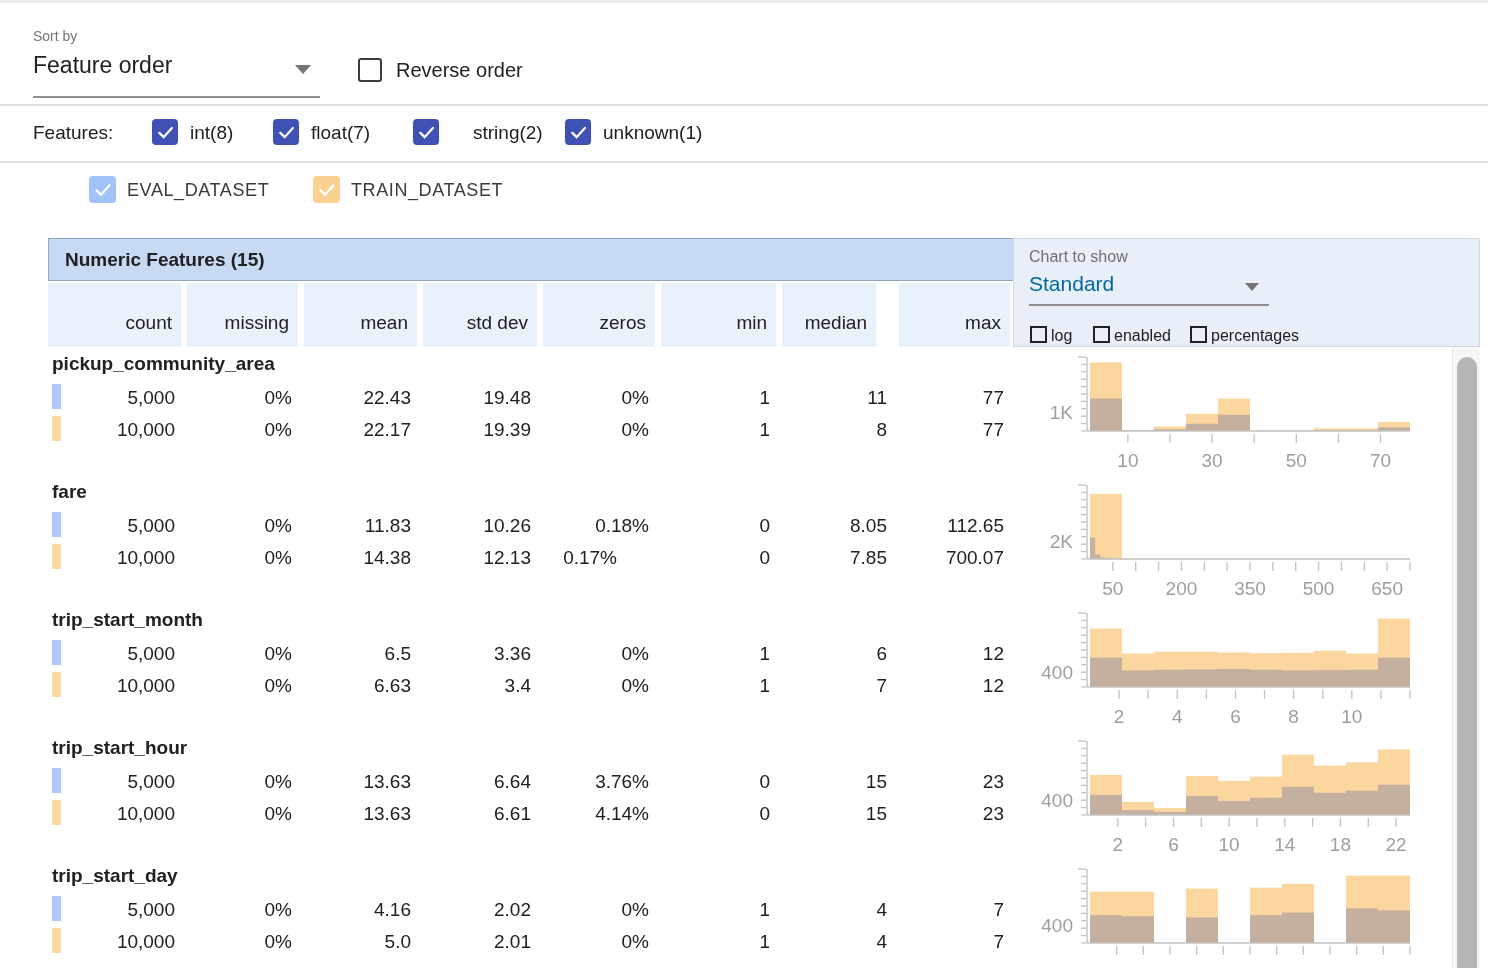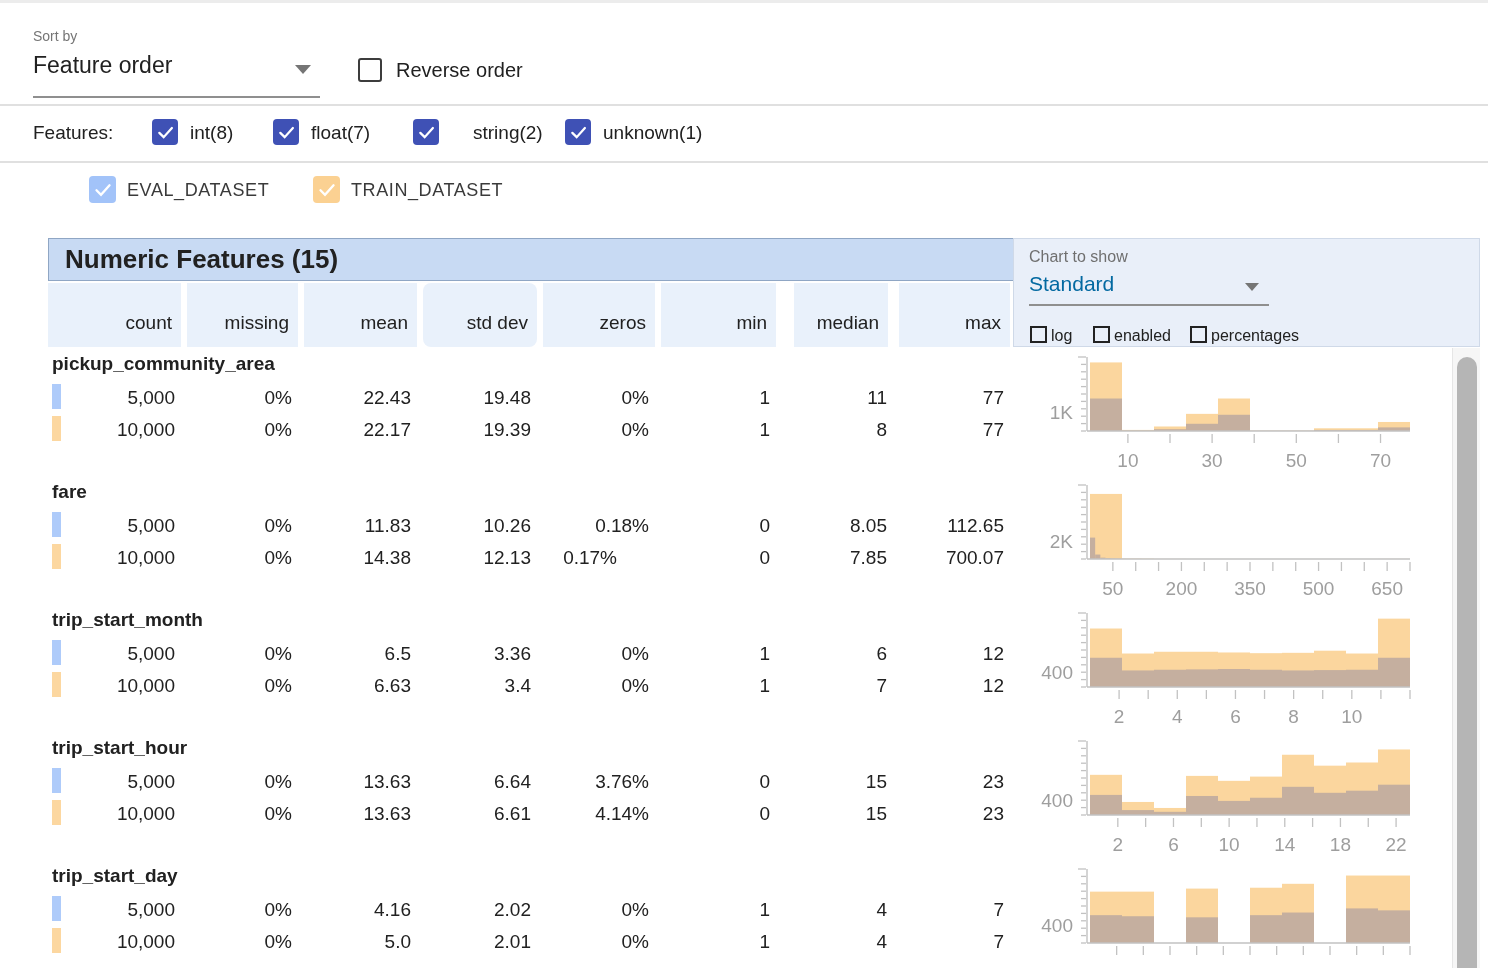--- a/index.html
+++ b/index.html
@@ -15,21 +15,21 @@
   .arrow-down { width:0; height:0; border-left:8px solid transparent; border-right:8px solid transparent; border-top:9px solid #757575; }
   .cb-unchecked { border:2px solid #3c3c3c; border-radius:3px; background:#fff; }
   .cb-filled { border-radius:4px; display:flex; align-items:center; justify-content:center; }
   .cb-filled svg { width:80%; height:80%; }
   .lbl19 { font-size:19px; color:#212121; }
   .lbl20 { font-size:20px; color:#212121; }
   .ds-label { font-size:18px; color:#3a3a3a; letter-spacing:0.6px; }
   .search-input { border:none; border-bottom:2px solid #9e9e9e; background:transparent; font-size:20px; font-family:"Liberation Sans", sans-serif; color:#212121; outline:none; }
   .search-input::placeholder { color:#9e9e9e; }
   .title-band { background:#c8daf3; border:1px solid #8fa6c4; display:flex; align-items:center; }
-  .title-band span { font-size:26px; font-weight:bold; padding-left:16px; }
+  .title-band span { font-size:19px; font-weight:bold; padding-left:16px; }
   .panel { background:#e9eff9; border:1px solid #cfd9e8; }
   .panel-label { font-size:16px; color:#6f6f6f; }
   .panel-select { font-size:21px; color:#0369a1; }
   .mini-cb { width:17px; height:17px; border:2px solid #222; background:transparent; display:inline-block; }
   .mini-lbl { font-size:16px; color:#212121; }
   .col-cell { background:#e9f1fb; display:flex; align-items:flex-end; justify-content:flex-end; padding:0 9px 13px 0; font-size:19px; color:#212121; }
   .feature-name { font-size:19px; font-weight:bold; color:#212121; white-space:nowrap; }
   .num-cell { font-size:19px; color:#212121; text-align:right; line-height:32px; white-space:nowrap; }
   .marker { width:9px; height:25px; }
   .sb-track { background:#f6f6f6; border-left:1px solid #e6e6e6; }
@@ -112,24 +112,24 @@
     <span class="abs mini-cb" style="left:79px; top:87px;"></span>
     <span class="abs mini-lbl" style="left:100px; top:88px;">enabled</span>
     <span class="abs mini-cb" style="left:176px; top:87px;"></span>
     <span class="abs mini-lbl" style="left:197px; top:88px;">percentages</span>
   </div>
 
   <div id="col-headers">
       <div class="abs col-cell" style="left: 48px; top: 283px; width: 133px; height: 64px;">count</div>
       <div class="abs col-cell" style="left: 187px; top: 283px; width: 111px; height: 64px;">missing</div>
       <div class="abs col-cell" style="left: 304px; top: 283px; width: 113px; height: 64px;">mean</div>
-      <div class="abs col-cell" style="left: 423px; top: 283px; width: 114px; height: 64px; border-radius: 8px;">std dev</div>
+      <div class="abs col-cell" style="left: 423px; top: 283px; width: 114px; height: 64px;">std dev</div>
       <div class="abs col-cell" style="left: 543px; top: 283px; width: 112px; height: 64px;">zeros</div>
       <div class="abs col-cell" style="left: 661px; top: 283px; width: 115px; height: 64px;">min</div>
-      <div class="abs col-cell" style="left: 782px; top: 283px; width: 94px; height: 64px; margin-left: 12px;">median</div>
+      <div class="abs col-cell" style="left: 782px; top: 283px; width: 94px; height: 64px;">median</div>
       <div class="abs col-cell" style="left: 899px; top: 283px; width: 111px; height: 64px;">max</div>
     </div>
 
   <div id="groups">
       <div class="abs feature-name" style="left: 52px; top: 352px; height: 24px; line-height: 24px;">pickup_community_area</div>
       <div class="abs marker" style="left: 52px; top: 384px; background: rgb(174, 203, 250);"></div>
       <div class="abs num-cell" style="left: 48px; top: 382px; width: 127px; height: 32px;">5,000</div>
       <div class="abs num-cell" style="left: 187px; top: 382px; width: 105px; height: 32px;">0%</div>
       <div class="abs num-cell" style="left: 304px; top: 382px; width: 107px; height: 32px;">22.43</div>
       <div class="abs num-cell" style="left: 423px; top: 382px; width: 108px; height: 32px;">19.48</div>

